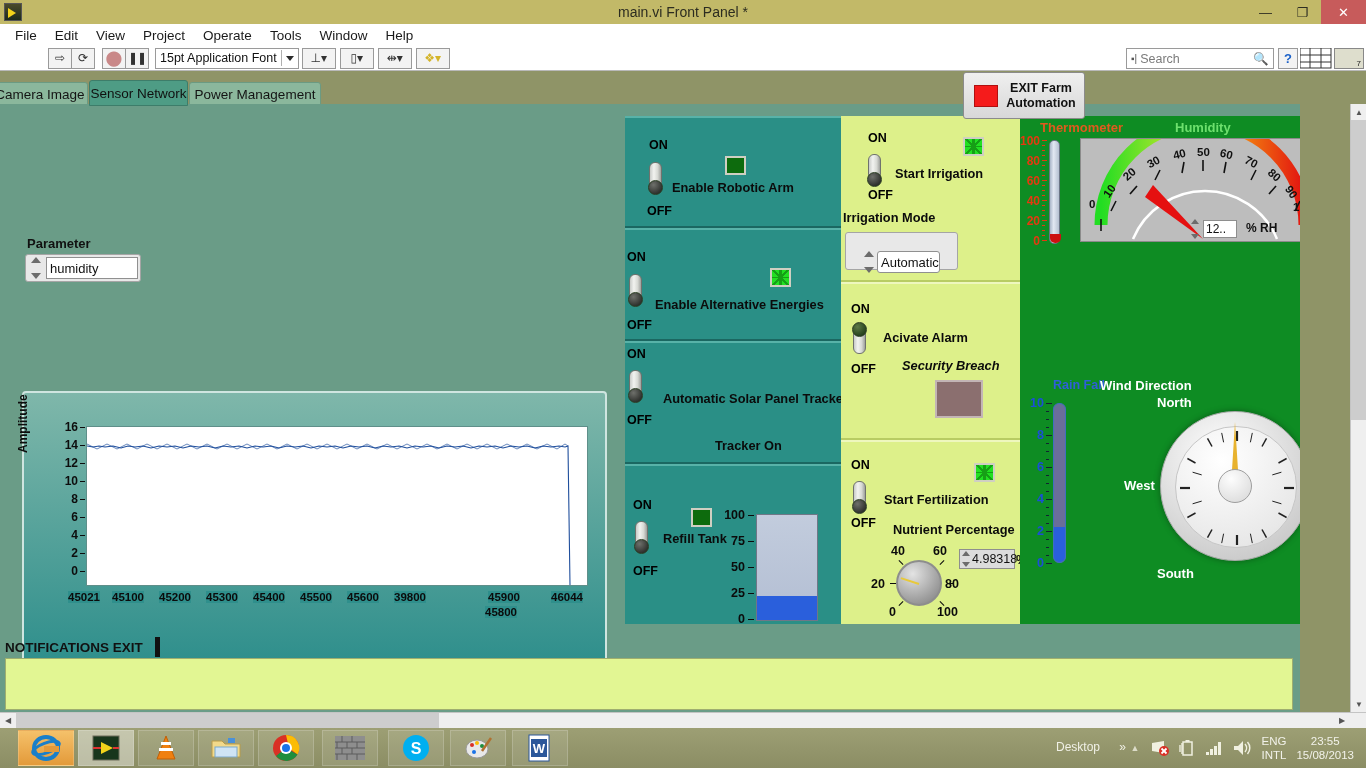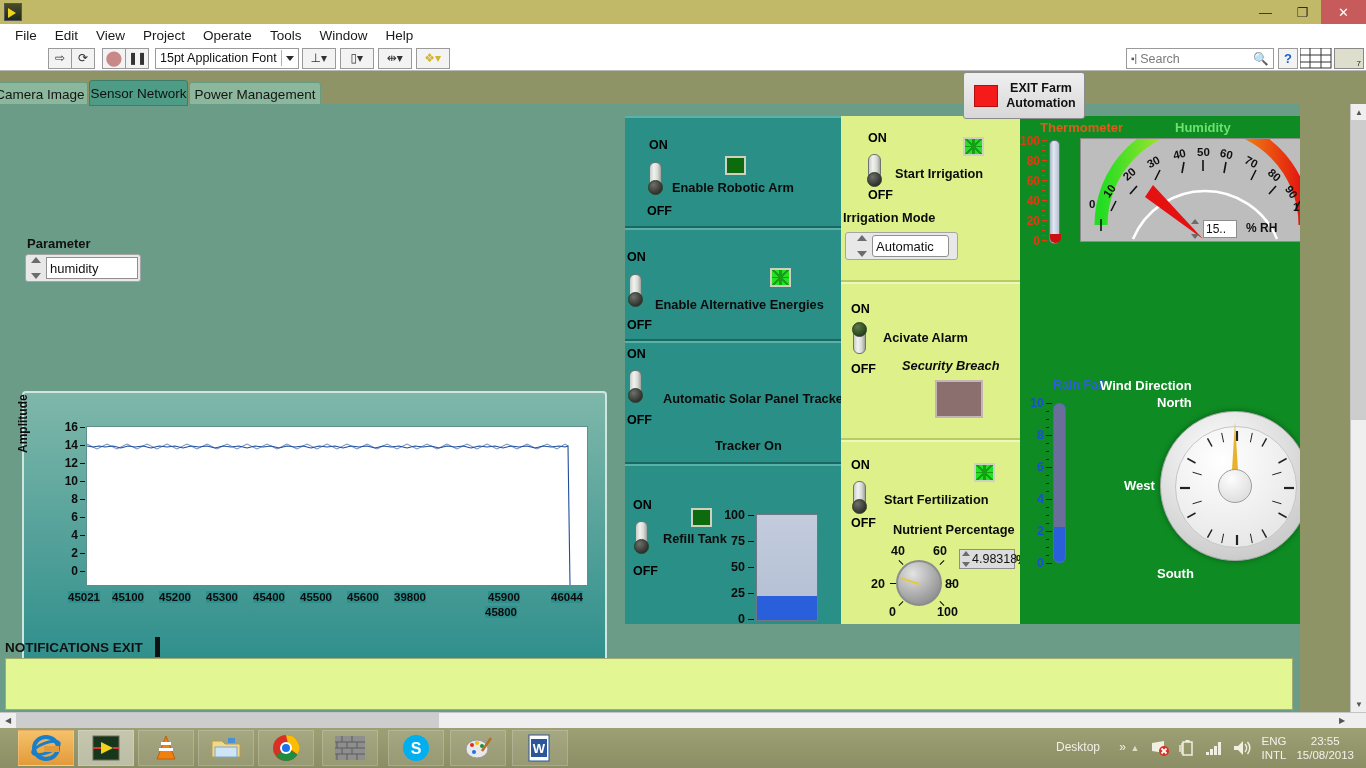--- a/index.html
+++ b/index.html
@@ -207,21 +207,21 @@
     border:1px solid #6f7787;
   }
   #tank-fill{ position:absolute; left:0; bottom:0; width:100%; background:#2a5fdc; }
   .tk-lbl{ position:absolute; font-size:12.5px; font-weight:bold; color:#0b0b0b; text-align:right; }
   .tk-mark{ position:absolute; width:6px;height:1px;background:#0b0b0b; }
 
   
   #irr-ctrl{
     position:absolute; width:113px; height:28px;
     background:#e8e8e8; border:1px solid #a5a5a5; border-radius:3px;
-    display:flex; align-items:center; padding:8px;
+    display:flex; padding:18px;
   }
   #irr-val{ flex:1;height:22px;background:#fff;border:1px solid #909090;
     font-size:13px;color:#111;padding-left:3px;display:flex;align-items:center;
     border-radius:3px;}
 
   
   #knob{
     position:absolute; width:46px;height:46px;border-radius:50%;
     background:radial-gradient(circle at 35% 28%, #e3e3e3, #9c9c9c 68%, #7d7d7d 100%);
     border:2px solid #8d8d8d;
@@ -330,20 +330,21 @@
   #tray .clock{ font-size:11.5px;color:#f2f2ea; text-align:center; line-height:14px; margin-left:10px;}
   #tray .lang{ font-size:11.5px;color:#f2f2ea; text-align:center; line-height:14px; margin-left:6px;}
   #desktop-btn{ position:absolute; right:266px; top:12px; font-size:12px;color:#f0f0e6;}
   #overflow{ position:absolute; right:240px; top:12px; font-size:12px;color:#f0f0e6;}
 </style>
 </head>
 <body>
 
 <div id="titlebar">
   <div class="vi-icon"></div>
+  <div class="ttl">main.vi Front Panel *</div>
   <div id="winbtns">
     <div>—</div>
     <div>❐</div>
     <div class="close">✕</div>
   </div>
 </div>
 
 <div id="menubar">
   <span>File</span>
   <span>Edit</span>
@@ -675,21 +676,21 @@
       <div class="hum-tick-lbl" style="left:139px;top:9px;transform:rotate(14deg);">60</div>
       <div class="hum-tick-lbl" style="left:164px;top:17px;transform:rotate(28deg);">70</div>
       <div class="hum-tick-lbl" style="left:187px;top:30px;transform:rotate(42deg);">80</div>
       <div class="hum-tick-lbl" style="left:204px;top:47px;transform:rotate(55deg);">90</div>
       <div class="hum-tick-lbl" style="left:212px;top:62px;">100</div>
 
       <div class="spin" style="position:absolute;left:108px;top:80px;width:12px;height:20px;">
         <i class="up" style="border-left-width:4px;border-right-width:4px;border-bottom-width:5px;"></i>
         <i class="dn" style="border-left-width:4px;border-right-width:4px;border-top-width:5px;"></i>
       </div>
-      <div id="hum-num" style="left:122px;top:81px;">15..</div>
+      <div id="hum-num" style="left:122px;top:81px;">12..</div>
       <div style="position:absolute;left:165px;top:82px;font-size:12px;font-weight:bold;color:#111;">% RH</div>
     </div>
 
     <div style="position:absolute;left:33px;top:262px;font-size:12.5px;font-weight:bold;color:#2f5fd8;">Rain Fall</div>
     <div class="rn-lbl" style="left:2px;top:280px;width:22px;">10</div>
     <div class="rn-lbl" style="left:2px;top:312px;width:22px;">8</div>
     <div class="rn-lbl" style="left:2px;top:344px;width:22px;">6</div>
     <div class="rn-lbl" style="left:2px;top:376px;width:22px;">4</div>
     <div class="rn-lbl" style="left:2px;top:408px;width:22px;">2</div>
     <div class="rn-lbl" style="left:2px;top:440px;width:22px;">0</div>

